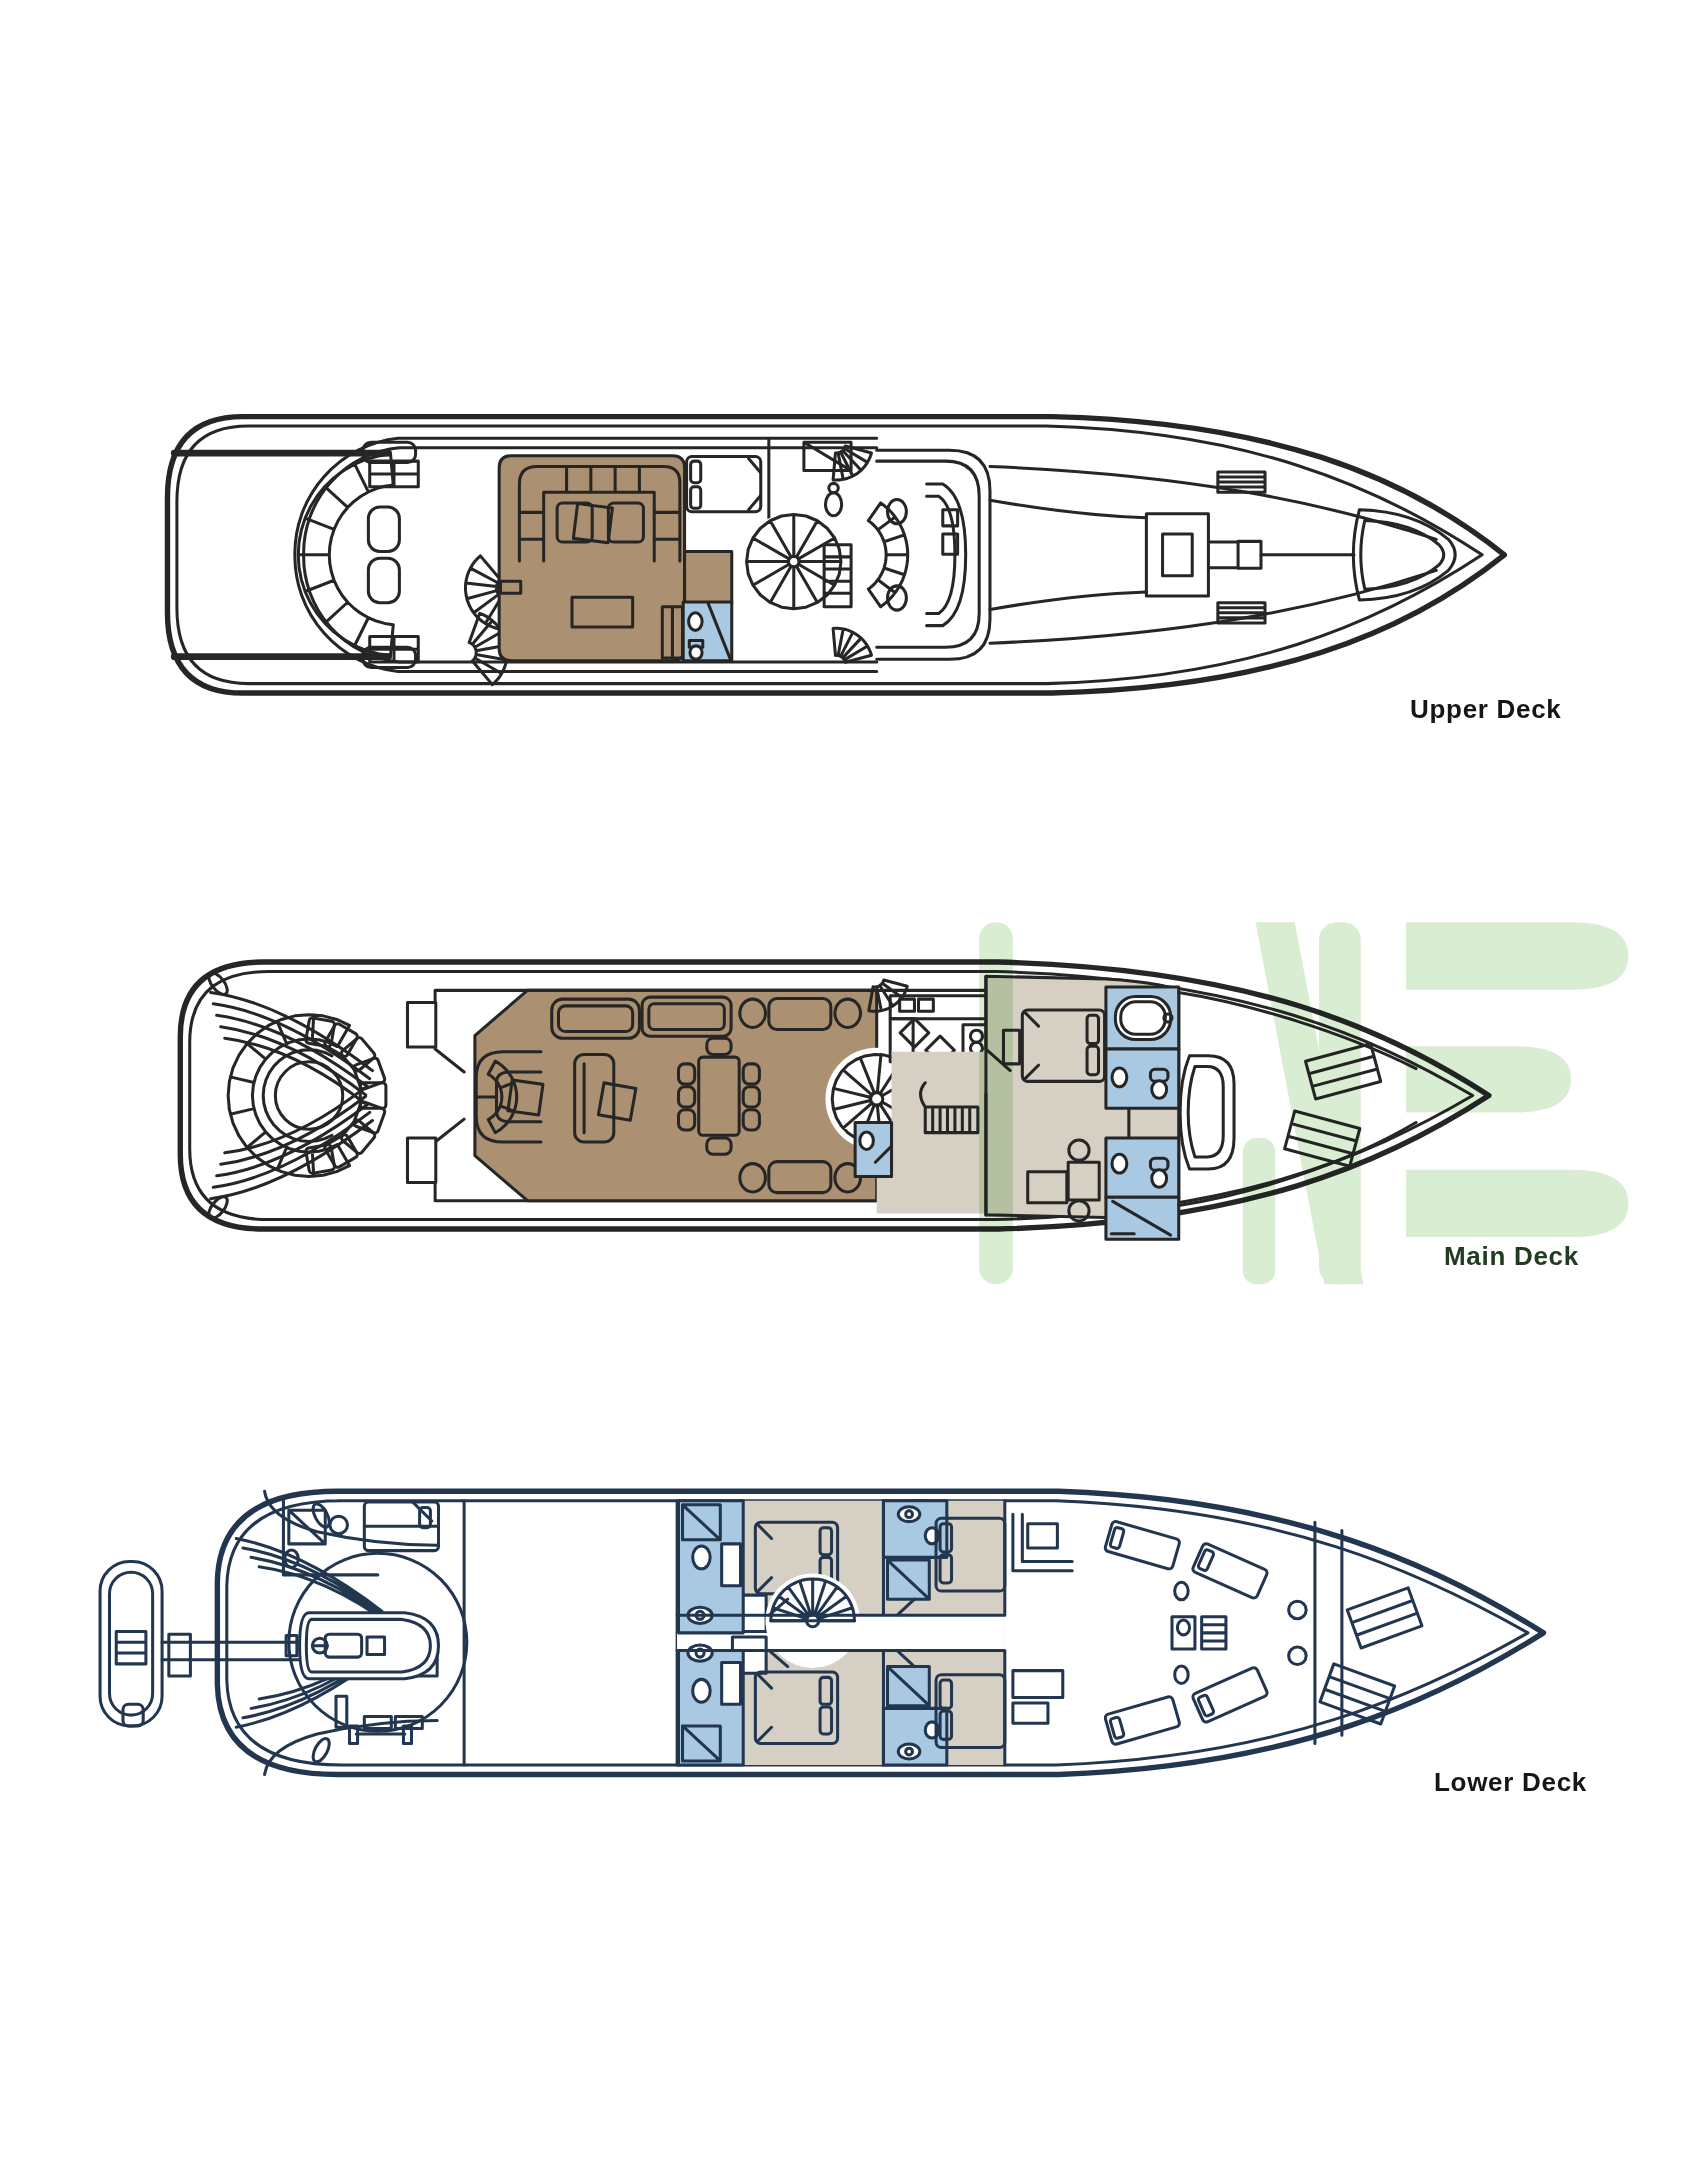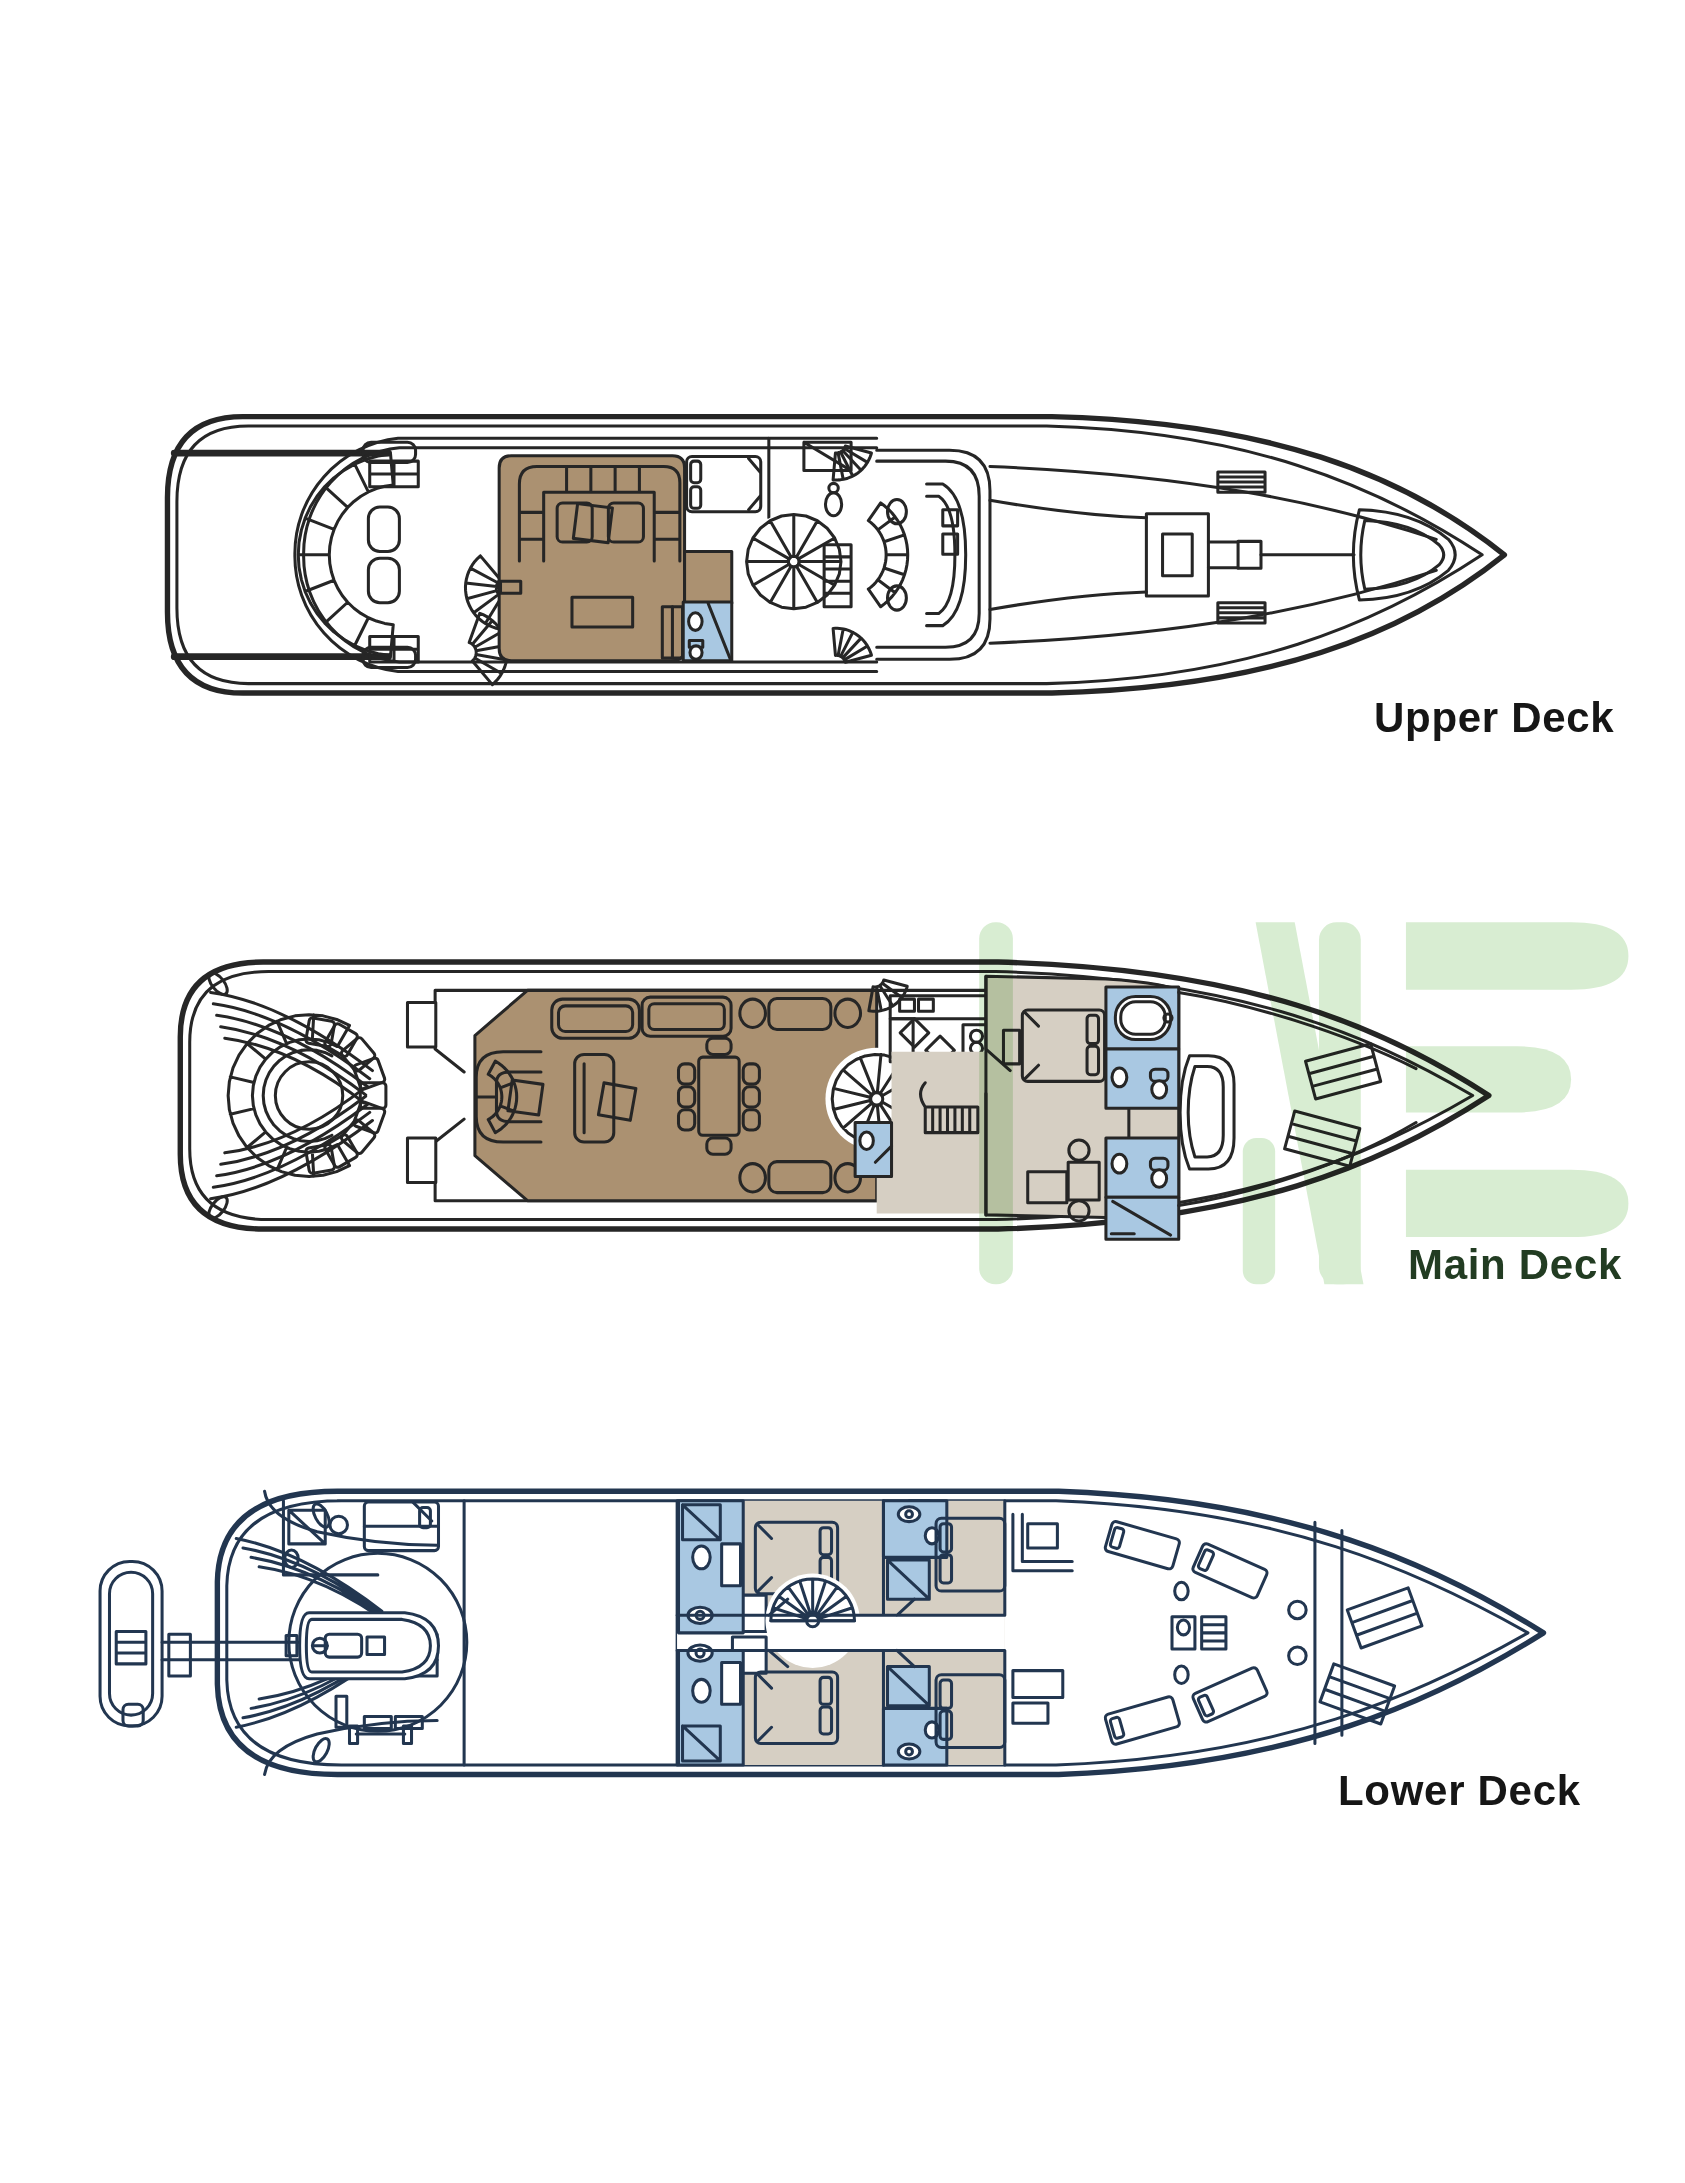--- a/index.html
+++ b/index.html
@@ -6,21 +6,21 @@
   body{width:1686px;height:2183px;font-family:"Liberation Sans",sans-serif;}
   #stage{position:relative;width:1686px;height:2183px;background:#fff;overflow:hidden;}
   svg{position:absolute;left:0;top:0;}
   .ln{fill:none;stroke:var(--line,#262626);stroke-width:4.5;stroke-linecap:round;stroke-linejoin:round;}
   .lh{fill:none;stroke:var(--line,#262626);stroke-width:8;stroke-linecap:round;stroke-linejoin:round;}
   .lb{fill:none;stroke:var(--line,#262626);stroke-width:10;stroke-linecap:round;}
   .fw{fill:#ffffff;}
   .fbr{fill:var(--brown,#ab9171);}
   .fbe{fill:var(--beige,#d6cfc3);}
   .fbl{fill:var(--blue,#a9c8e2);}
-  .deck-label{position:absolute;font-weight:bold;font-size:42px;letter-spacing:0.7px;color:var(--label,#161616);white-space:nowrap;}
+  .deck-label{position:absolute;font-weight:bold;font-size:26px;letter-spacing:0.7px;color:var(--label,#161616);white-space:nowrap;margin-left:36px;}
   #main-deck-label{color:var(--mainlabel,#223c22);}
   #watermark{mix-blend-mode:multiply;}
 </style>
 </head>
 <body>
 
 <div id="stage">
 
 <svg width="1686" height="2183" viewBox="0 0 2500 3238">
 
@@ -438,15 +438,15 @@
     <path d="M1862 1368 L1920 1368 L2022 1905 L1964 1905 Z"></path>
     <rect x="1956" y="1368" width="62" height="537" rx="26"></rect>
     <path d="M2085 1368 H2330 Q2415 1368 2415 1418 Q2415 1468 2330 1468 H2085 Z"></path>
     <path d="M2085 1552 H2250 Q2330 1552 2330 1601 Q2330 1650 2250 1650 H2085 Z"></path>
     <path d="M2085 1735 H2330 Q2415 1735 2415 1785 Q2415 1835 2330 1835 H2085 Z"></path>
   </g>
 </svg>
 
   <div class="deck-label" id="upper-deck-label" style="left:1374px;top:694px;">Upper Deck</div>
   <div class="deck-label" id="main-deck-label" style="left:1408px;top:1241px;">Main Deck</div>
-  <div class="deck-label" id="lower-deck-label" style="left:1338px;top:1767px;">Lower Deck</div>
+  <div class="deck-label" id="lower-deck-label" style="left:1398px;top:1767px;">Lower Deck</div>
 </div>
 
 
 </body></html>

